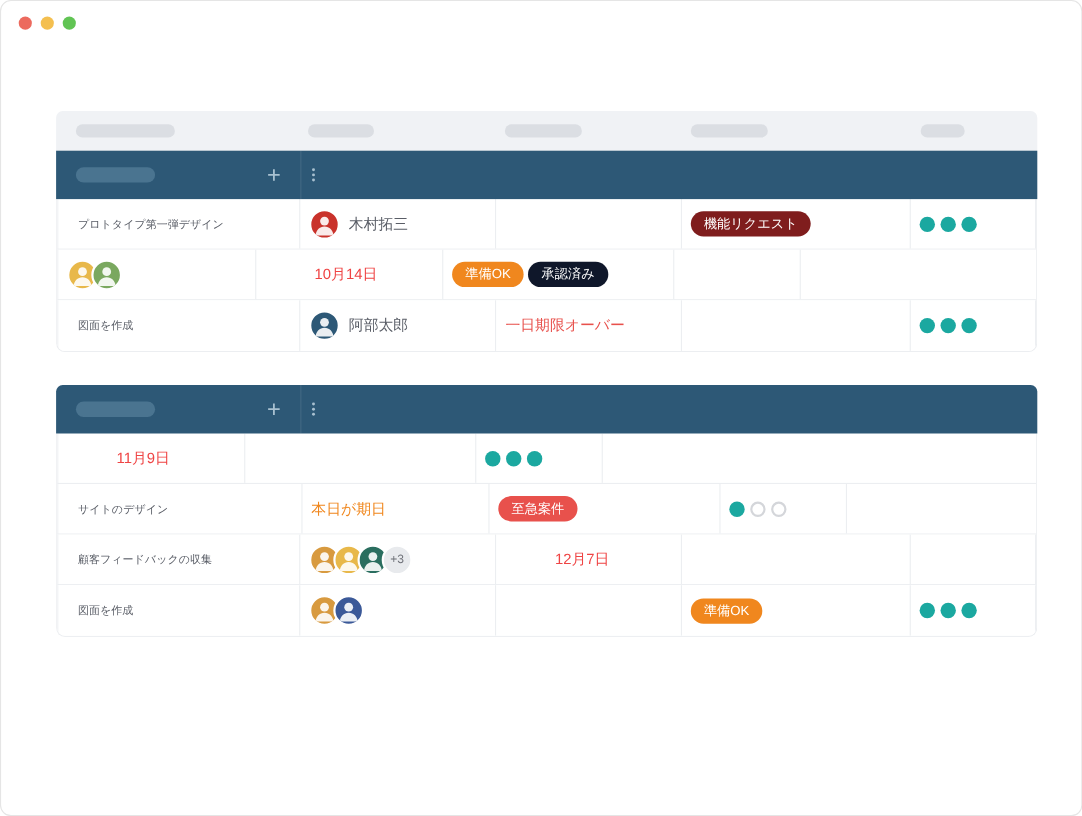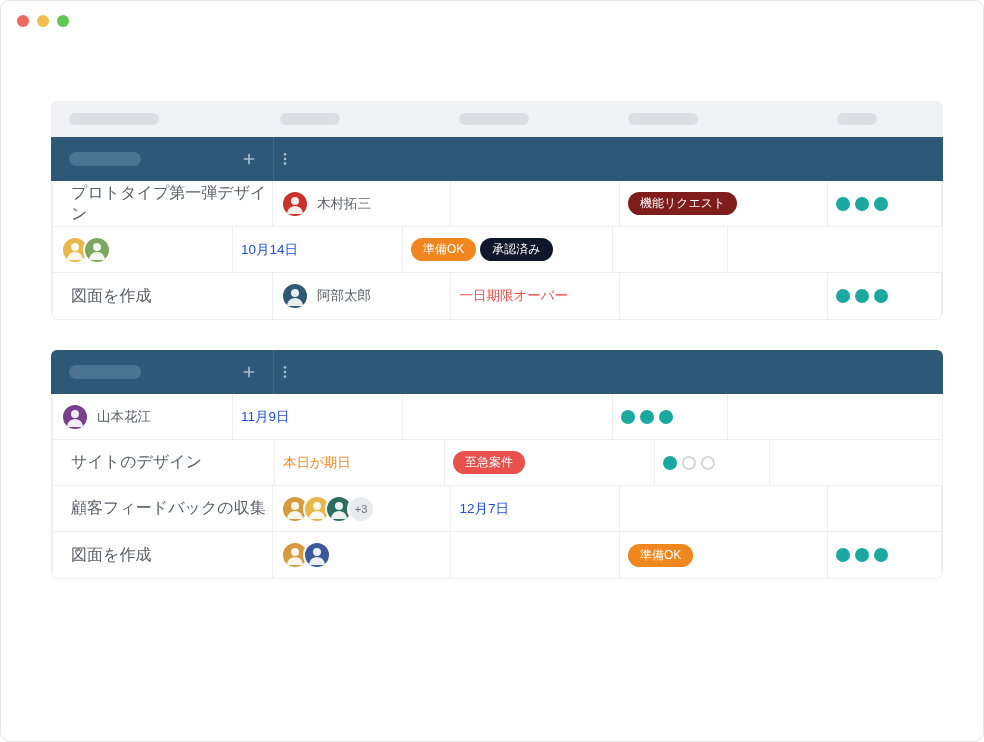--- a/index.html
+++ b/index.html
@@ -106,21 +106,21 @@
       background: #fff;
     }
     .task-row > div {
       height: 100%;
       display: flex;
       align-items: center;
       border-right: 1px solid #eceef1;
     }
 
     .task-name {
-      font-size: 16px;
+      font-size: 10px;
       color: #595d66;
     }
     .avatar {
       width: 28px;
       height: 28px;
       border-radius: 50%;
       display: inline-flex;
       align-items: center;
       justify-content: center;
       font-size: 13px;
@@ -137,21 +137,21 @@
       font-size: 11px;
       font-weight: 500;
     }
     .assignee-name {
       font-size: 13.5px;
       color: #595d66;
       margin-left: 8px;
     }
 
     .date-text { font-size: 13.5px; }
-    .date-teal { color: #1d4ed8; }
+    .date-teal { color: #ef4444; margin-left: 45px; }
     .date-red { color: #e8514c; }
     .date-orange { color: #f0871e; }
 
     .tag {
       display: inline-block;
       font-size: 12px;
       color: #fff;
       padding: 3px 12px;
       border-radius: 12px;
       white-space: nowrap;
@@ -324,29 +324,20 @@
               <circle cx="12" cy="5" r="2"></circle>
               <circle cx="12" cy="12" r="2"></circle>
               <circle cx="12" cy="19" r="2"></circle>
             </svg>
         </div>
       </div>
       <div class="divider-v"></div>
     </div>
     <div class="section-border">
       <div class="task-row">
-        <div class="col-assignee">
-          <span class="avatar" style="background:#7a3f8f">
-              <svg viewBox="0 0 24 24">
-                <circle cx="12" cy="9" r="4" fill="#fff" opacity="0.9"></circle>
-                <path d="M4 22c0-4.4 3.6-8 8-8s8 3.6 8 8" fill="#fff" opacity="0.9"></path>
-              </svg>
-            </span>
-          <span class="assignee-name">山本花江</span>
-        </div>
         <div class="col-date">
             <span class="date-text date-teal">11月9日</span>
           </div>
         <div class="col-tags"></div>
         <div class="col-status">
             <div class="status-dots">
               <div class="sdot sdot-fill"></div>
               <div class="sdot sdot-fill"></div>
               <div class="sdot sdot-fill"></div>
             </div>

